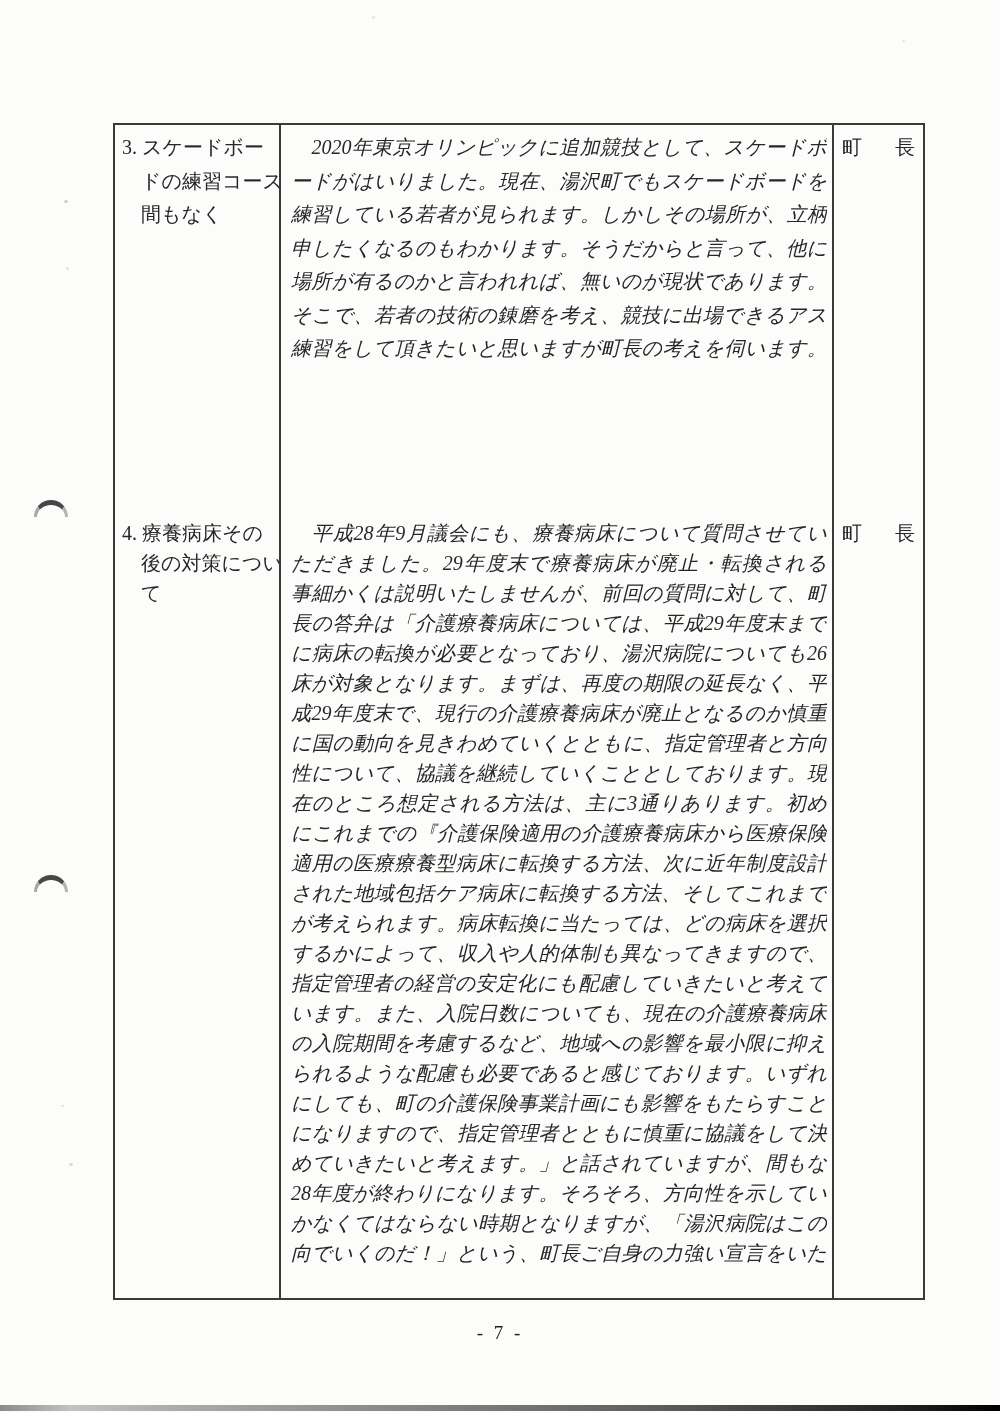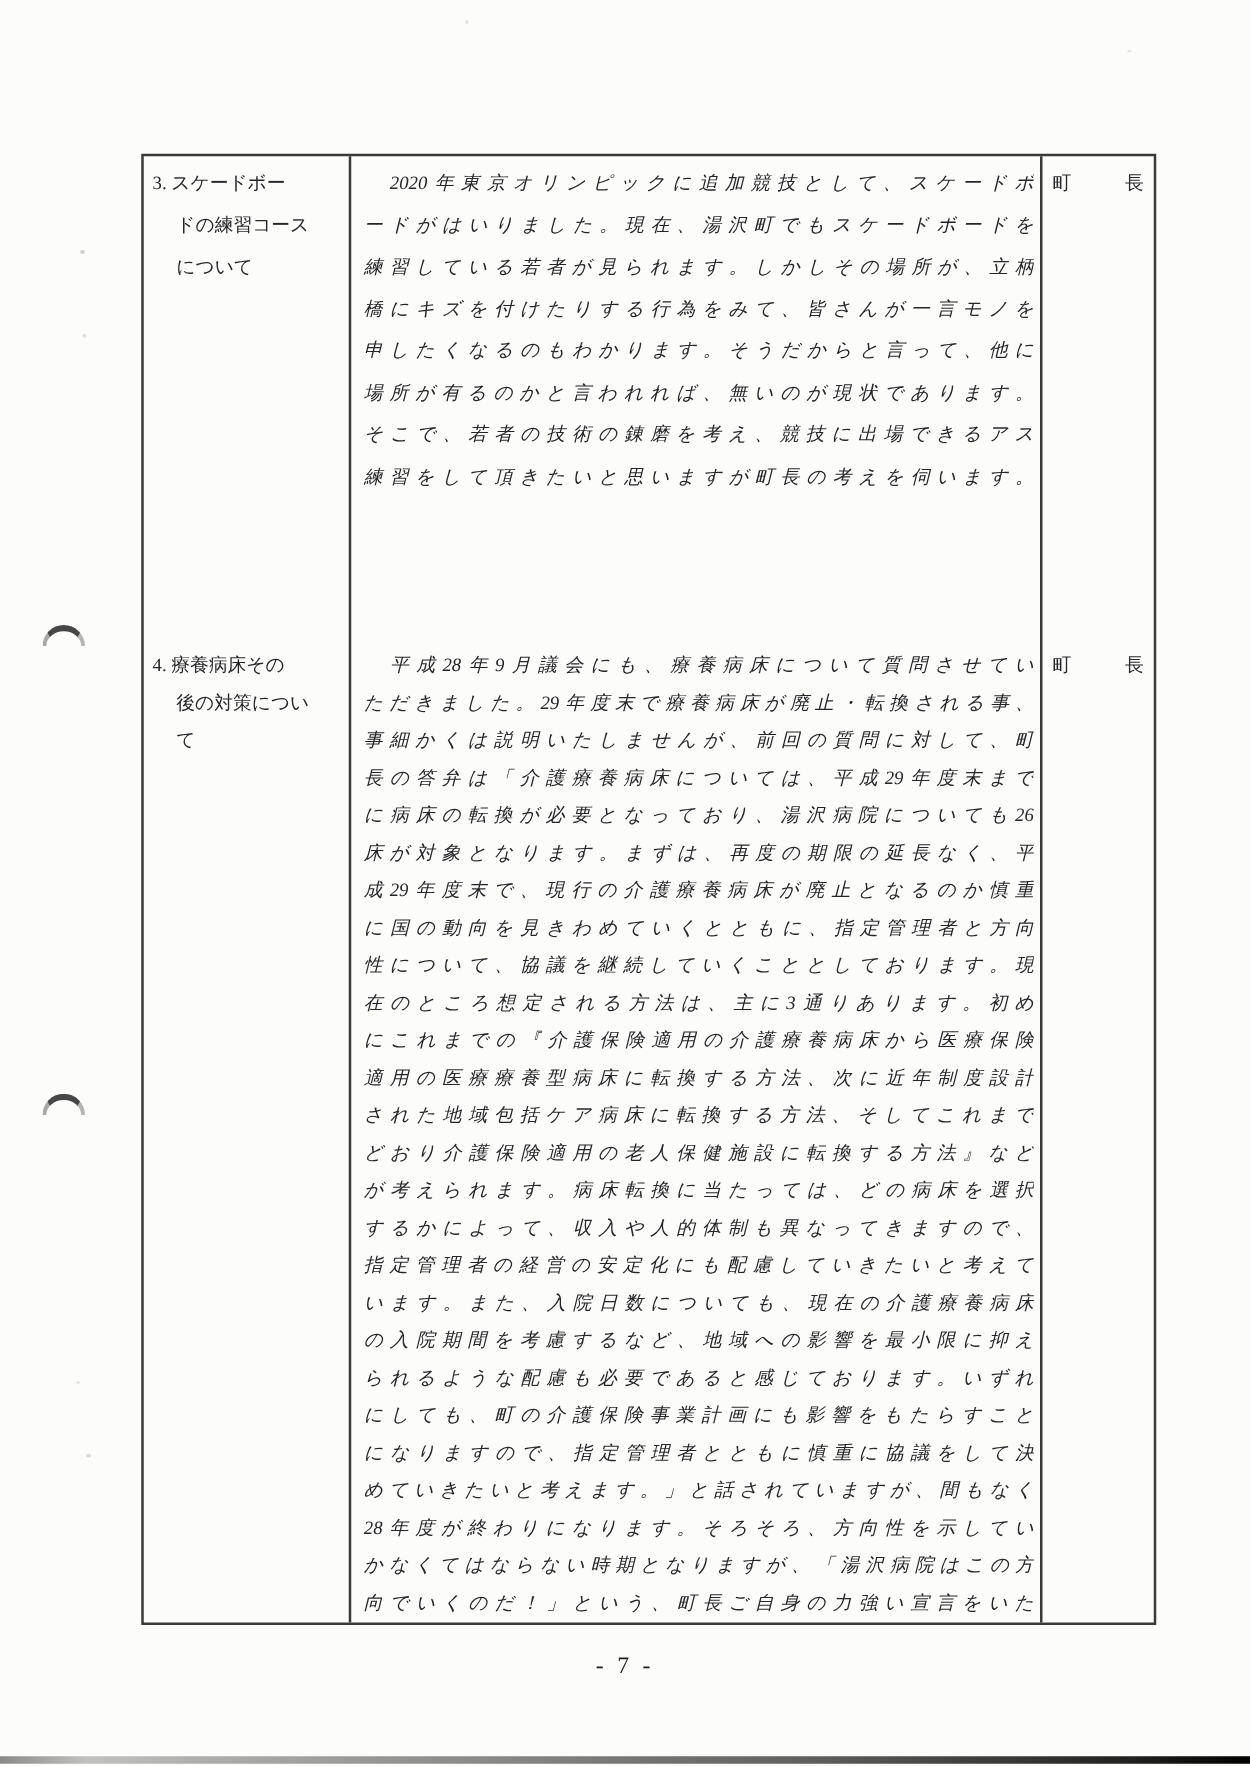--- a/index.html
+++ b/index.html
@@ -42,21 +42,21 @@
     padding:6px 4px 0 7px;
   }
   .cell-content{
     border-right:2px solid var(--border);
     padding:6px 5px 0 10px;
   }
   .cell-answer{
     padding:6px 8px 0 8px;
   }
   .line{
-    font-size:15px;
+    font-size:20px;
     white-space:nowrap;
   }
   .row-0 .line{line-height:33.5px;}
   .row-1 .line{line-height:30px;}
   .content-line{
     white-space:normal;
     text-align:justify;
     text-align-last:justify;
     overflow:hidden;
     height:33.5px;
@@ -117,27 +117,26 @@
 <div id="page">
 
   <div class="punch-hole hole-1"></div>
   <div class="punch-hole hole-2"></div>
 
   <div class="qa-table">
   <div class="qa-row row-0">
     <div class="cell cell-title">
           <div class="line title-line">3. スケードボー</div>
           <div class="line title-line indent">ドの練習コース</div>
-          <div class="line title-line indent">について</div>
+          <div class="line title-line indent">間もなく</div>
         </div>
     <div class="cell cell-content">
           <div class="line content-line">　2020年東京オリンピックに追加競技として、スケードボ</div>
           <div class="line content-line">ードがはいりました。現在、湯沢町でもスケードボードを</div>
           <div class="line content-line">練習している若者が見られます。しかしその場所が、立柄</div>
-          <div class="line content-line">橋にキズを付けたりする行為をみて、皆さんが一言モノを</div>
           <div class="line content-line">申したくなるのもわかります。そうだからと言って、他に</div>
           <div class="line content-line">場所が有るのかと言われれば、無いのが現状であります。</div>
           <div class="line content-line">そこで、若者の技術の錬磨を考え、競技に出場できるアス</div>
           <div class="line content-line">練習をして頂きたいと思いますが町長の考えを伺います。</div>
         </div>
     <div class="cell cell-answer">
       <div class="line answer-line">町　長</div>
     </div>
   </div>
 
@@ -154,21 +153,20 @@
           <div class="line content-line">長の答弁は「介護療養病床については、平成29年度末まで</div>
           <div class="line content-line">に病床の転換が必要となっており、湯沢病院についても26</div>
           <div class="line content-line">床が対象となります。まずは、再度の期限の延長なく、平</div>
           <div class="line content-line">成29年度末で、現行の介護療養病床が廃止となるのか慎重</div>
           <div class="line content-line">に国の動向を見きわめていくとともに、指定管理者と方向</div>
           <div class="line content-line">性について、協議を継続していくこととしております。現</div>
           <div class="line content-line">在のところ想定される方法は、主に3通りあります。初め</div>
           <div class="line content-line">にこれまでの『介護保険適用の介護療養病床から医療保険</div>
           <div class="line content-line">適用の医療療養型病床に転換する方法、次に近年制度設計</div>
           <div class="line content-line">された地域包括ケア病床に転換する方法、そしてこれまで</div>
-          <div class="line content-line">どおり介護保険適用の老人保健施設に転換する方法』など</div>
           <div class="line content-line">が考えられます。病床転換に当たっては、どの病床を選択</div>
           <div class="line content-line">するかによって、収入や人的体制も異なってきますので、</div>
           <div class="line content-line">指定管理者の経営の安定化にも配慮していきたいと考えて</div>
           <div class="line content-line">います。また、入院日数についても、現在の介護療養病床</div>
           <div class="line content-line">の入院期間を考慮するなど、地域への影響を最小限に抑え</div>
           <div class="line content-line">られるような配慮も必要であると感じております。いずれ</div>
           <div class="line content-line">にしても、町の介護保険事業計画にも影響をもたらすこと</div>
           <div class="line content-line">になりますので、指定管理者とともに慎重に協議をして決</div>
           <div class="line content-line">めていきたいと考えます。」と話されていますが、間もなく</div>
           <div class="line content-line">28年度が終わりになります。そろそろ、方向性を示してい</div>

